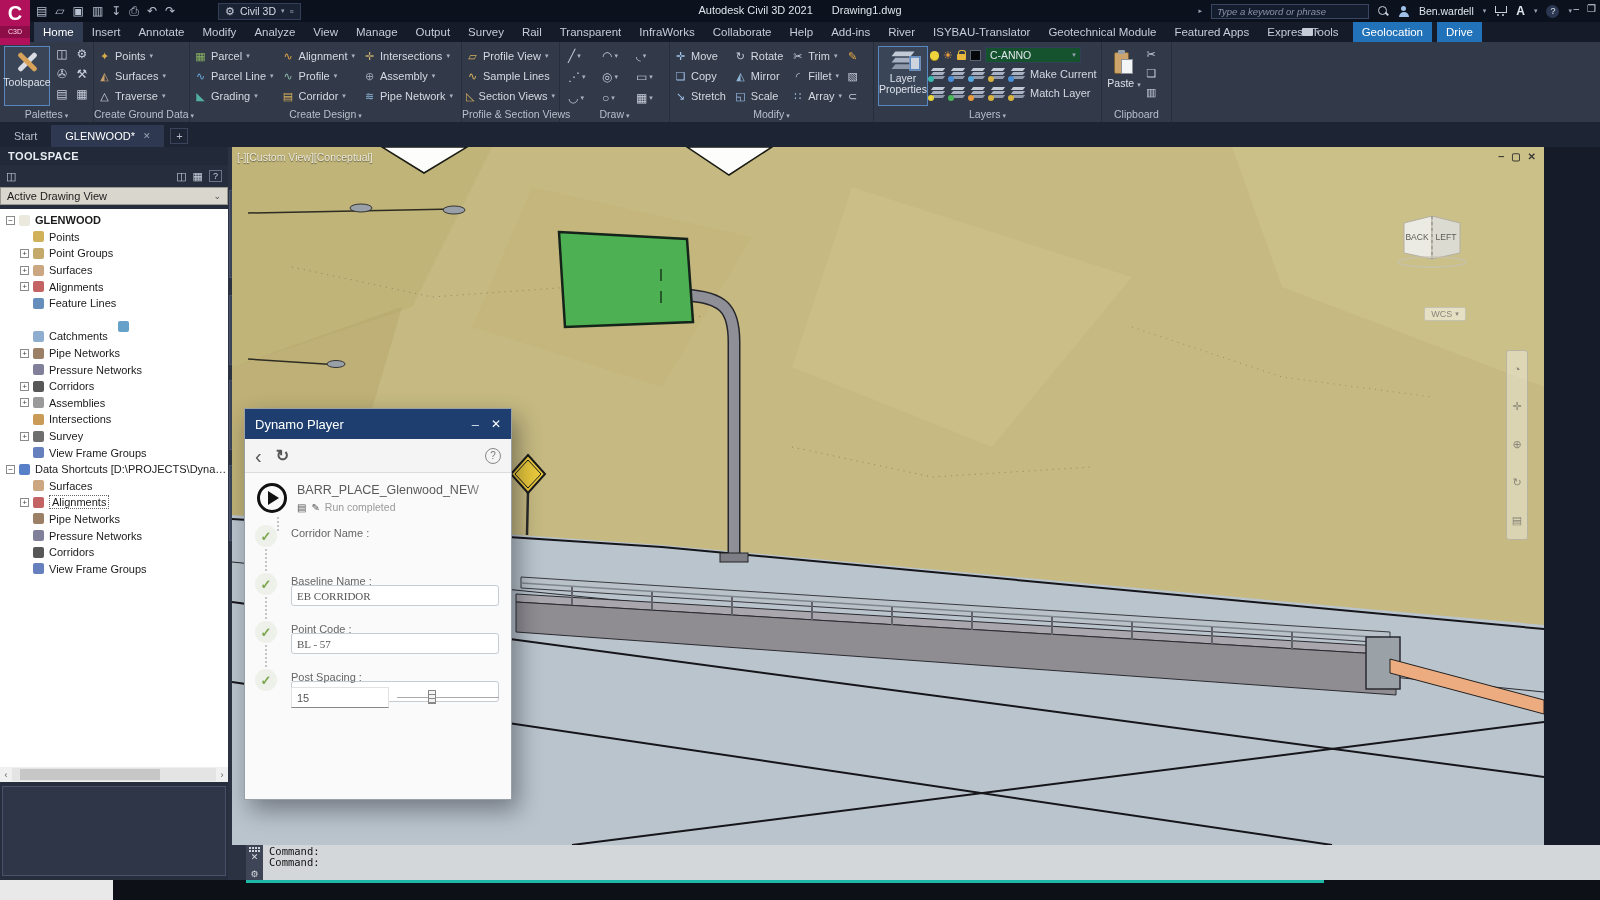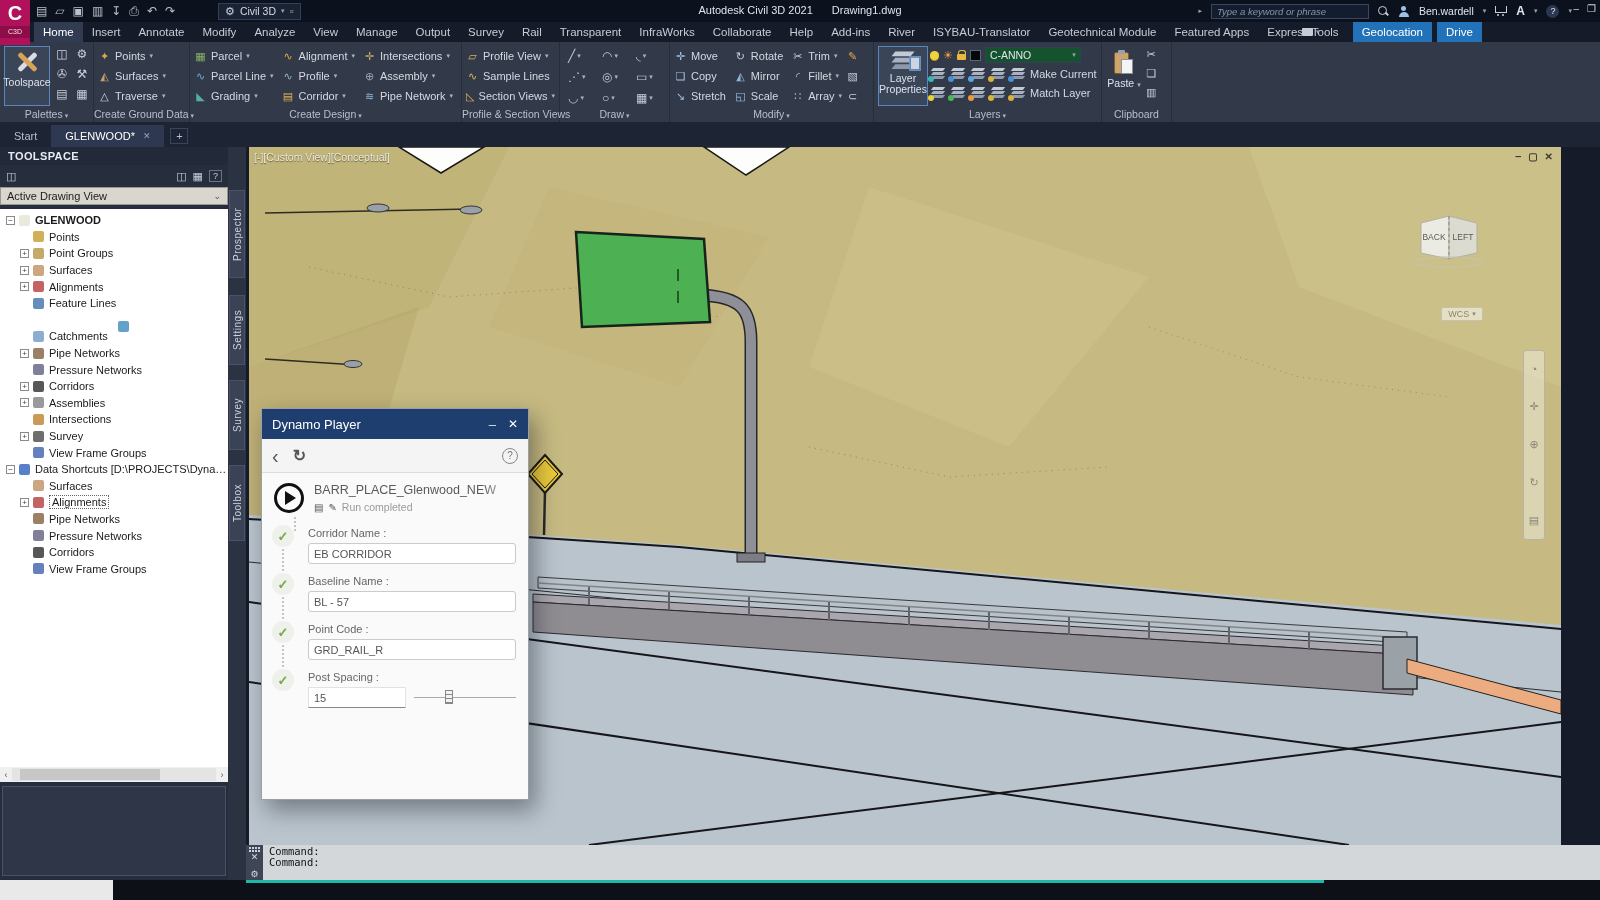--- a/index.html
+++ b/index.html
@@ -123,21 +123,21 @@
   .ts-scroll .arr{width:12px;text-align:center;font-size:9px;color:#555;}
   .ts-scroll .track{flex:1;height:13px;background:#e4e4e4;position:relative;}
   .ts-scroll .thumb{position:absolute;left:8px;top:1px;width:140px;height:11px;background:#c7c7c7;}
   .ts-preview{position:absolute;left:2px;top:639px;width:224px;height:90px;background:#2e3648;border:1px solid #49516a;}
   .sidetabs{position:absolute;left:228px;top:147px;width:18px;height:733px;background:#2b3342;}
   .vtab{position:absolute;left:1px;width:16px;background:#3a4356;border:1px solid #49526a;color:#ccd1db;
         font-size:10px;writing-mode:vertical-rl;transform:rotate(180deg);display:flex;align-items:center;
         justify-content:center;letter-spacing:.5px;}
 
   
-  .viewport{position:absolute;left:249px;top:147px;width:1312px;height:698px;background:#c6ba82;overflow:hidden;}
+  .viewport{position:absolute;left:232px;top:147px;width:1312px;height:698px;background:#c6ba82;overflow:hidden;}
   .vp-label{position:absolute;left:5px;top:4px;font-size:10.5px;color:#ece9db;text-shadow:0 1px 1px rgba(40,40,30,.6);z-index:3;}
   .vp-winbtns{position:absolute;right:8px;top:4px;z-index:3;display:flex;gap:7px;color:#3b3b33;font-size:10px;font-weight:bold;}
   .viewcube{position:absolute;right:74px;top:62px;z-index:3;}
   .wcs{position:absolute;right:78px;top:160px;z-index:3;width:42px;height:14px;background:rgba(250,250,244,.55);
        border:1px solid #c6c2b0;border-radius:2px;font-size:9px;color:#8a8678;display:flex;align-items:center;
        justify-content:center;gap:3px;}
   .navbar{position:absolute;right:16px;top:203px;z-index:3;width:22px;height:190px;background:rgba(245,245,238,.45);
           border:1px solid #b8b4a4;border-radius:3px;display:flex;flex-direction:column;align-items:center;
           justify-content:space-around;color:#8a8678;font-size:11px;}
 
@@ -161,21 +161,21 @@
   .dyn-sname{position:relative;font-size:12.5px;color:#5a5a5a;width:205px;overflow:hidden;white-space:nowrap;}
   .dyn-sname::after{content:"";position:absolute;right:0;top:0;width:36px;height:100%;background:linear-gradient(90deg,rgba(250,250,250,0),#fafafa);}
   .dyn-srow{display:flex;align-items:center;gap:5px;margin-top:4px;font-size:10.5px;color:#9a9a9a;}
   .dyn-srow .ic{color:#555;font-size:10px;}
   .dfield{position:relative;padding:8px 0 0 46px;height:48px;}
   .dck{position:absolute;left:10px;top:6px;width:22px;height:22px;border-radius:50%;background:#eef0ea;
        color:var(--check);font-size:13px;font-weight:bold;display:flex;align-items:center;justify-content:center;}
   .ddots{position:absolute;left:20px;top:30px;height:22px;border-left:2px dotted #c4c4c4;}
   .dlbl{font-size:11px;color:#666;margin-bottom:4px;}
   .dinp{width:208px;height:21px;border:1px solid #c6ccd4;border-radius:3px;font-size:11px;color:#555;
-        padding:0 5px;background:#fff;font-family:Liberation Sans, sans-serif;}
+        padding:0 5px;background:#fff;font-family:Liberation Serif, serif;margin-top:42px;}
   .dsrow{display:flex;align-items:center;gap:8px;}
   .dnum{width:98px;height:21px;border:1px solid #e2e2e2;border-bottom:1px solid #888;font-size:11px;color:#555;
         padding:0 5px;background:#fff;font-family:"Liberation Sans",sans-serif;}
   .dtrack{position:relative;width:102px;height:1px;background:#aaa;}
   .dhandle{position:absolute;top:-7px;width:8px;height:14px;background:#f2f2f2;border:1px solid #888;
            background-image:linear-gradient(#888 1px,transparent 1px);background-size:100% 4px;background-position:0 3px;}
   .dyn-foot{position:absolute;left:0;bottom:0;width:100%;height:22px;background:var(--titleblue);color:#e8edf6;
             font-size:10px;display:flex;align-items:center;padding:0 8px;white-space:nowrap;overflow:hidden;}
 
   

